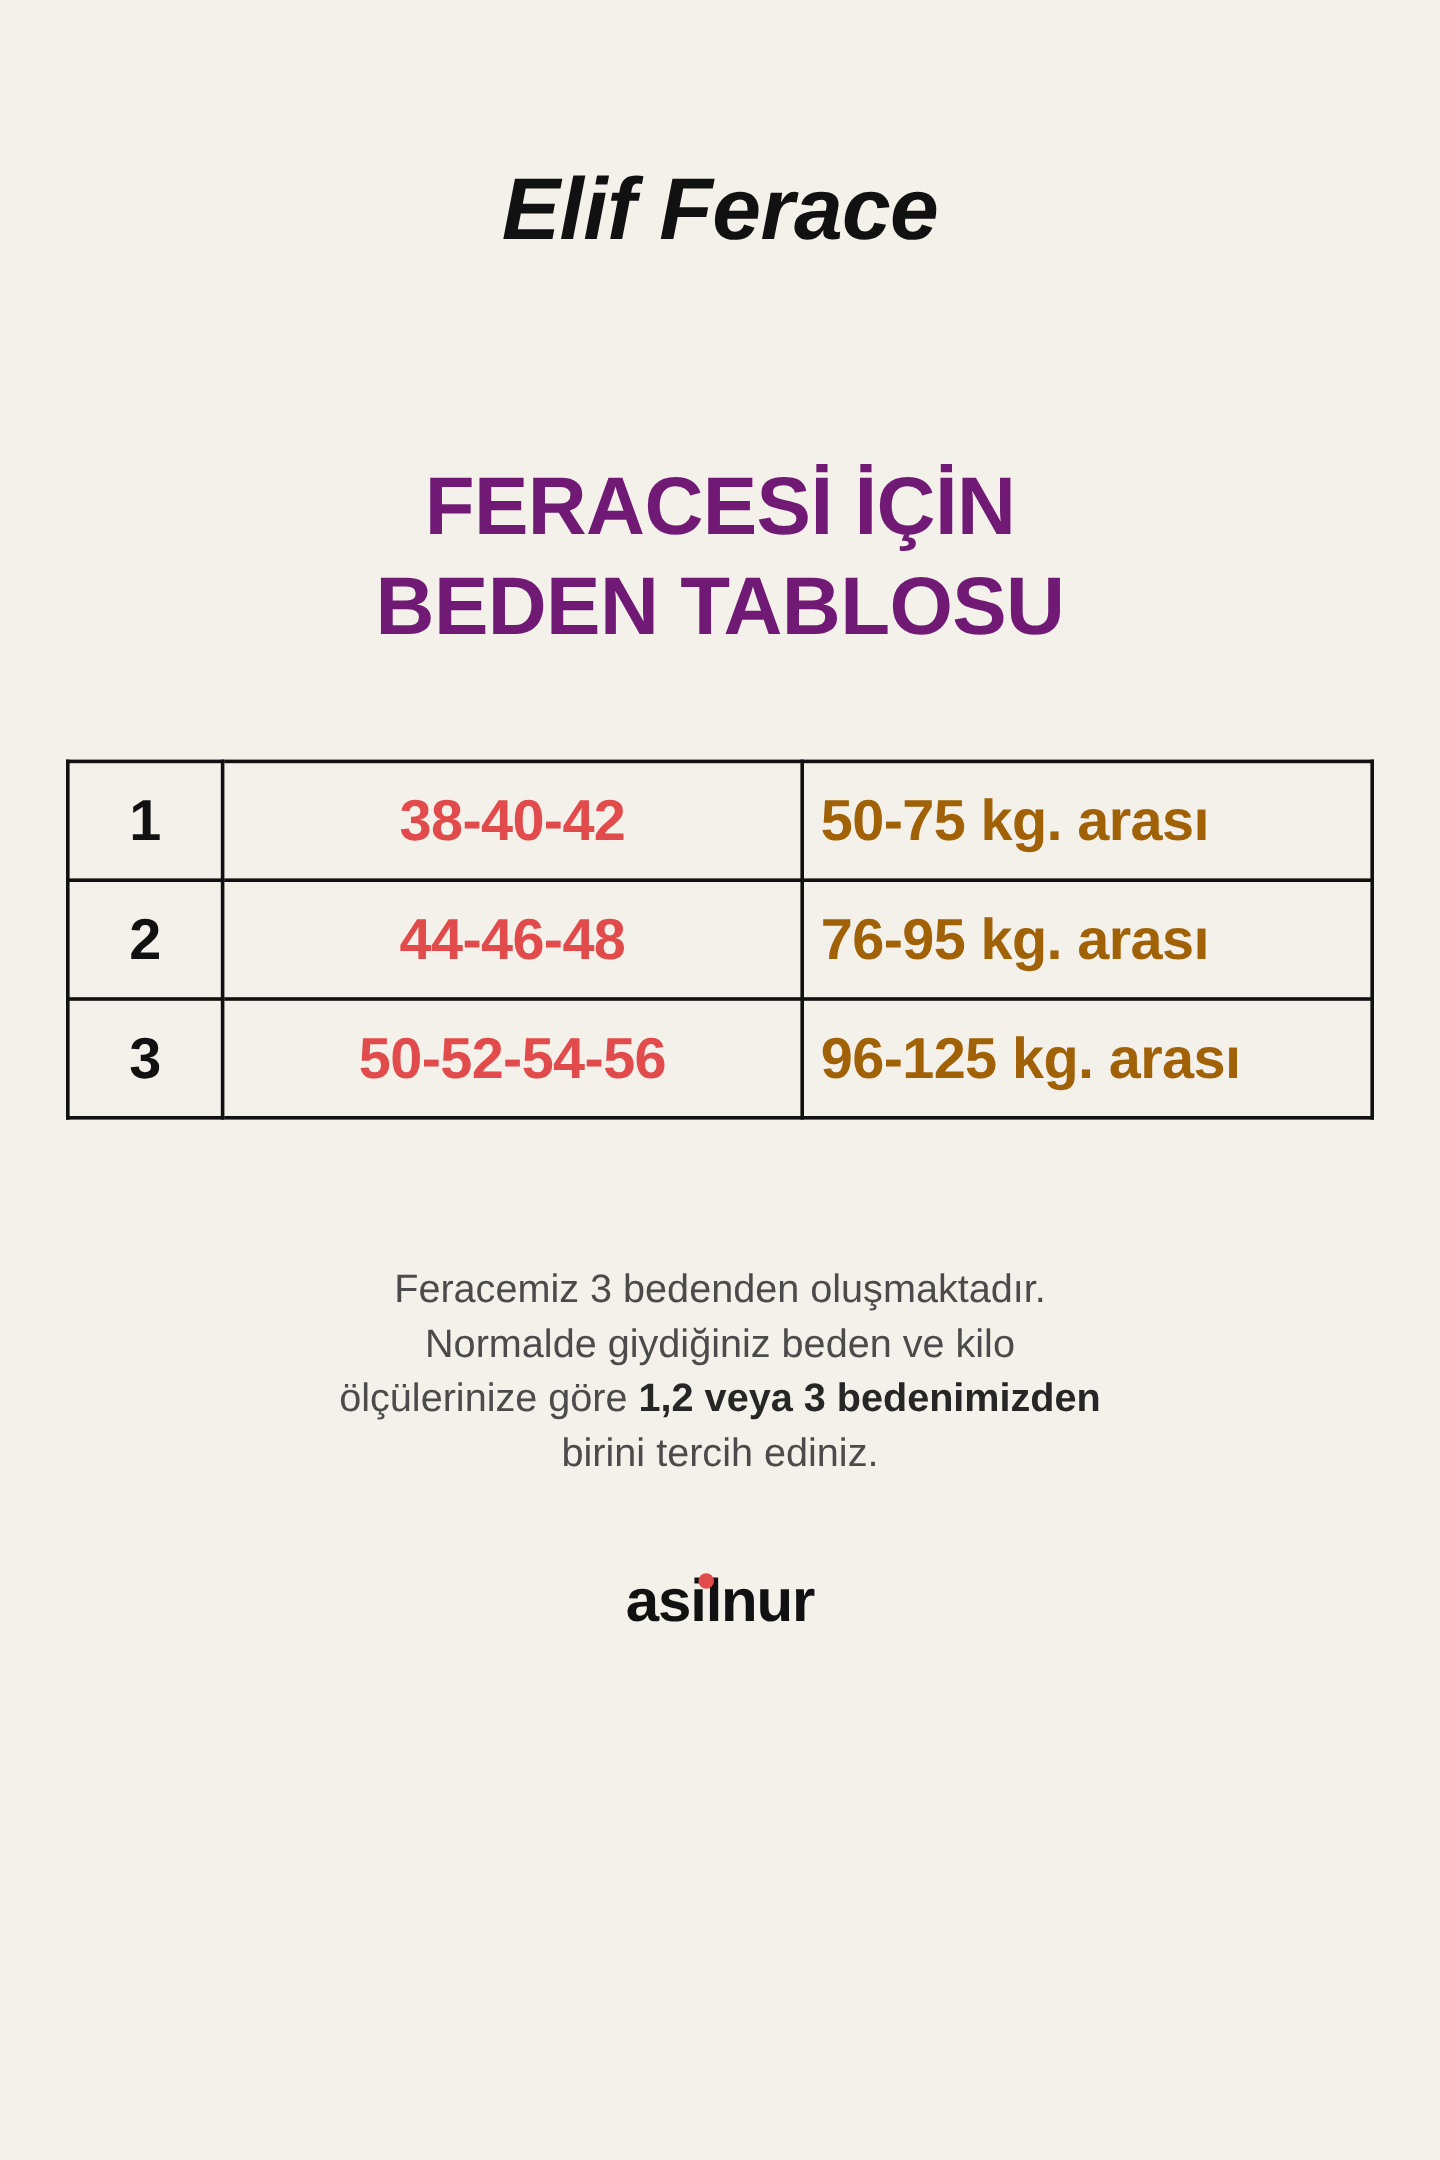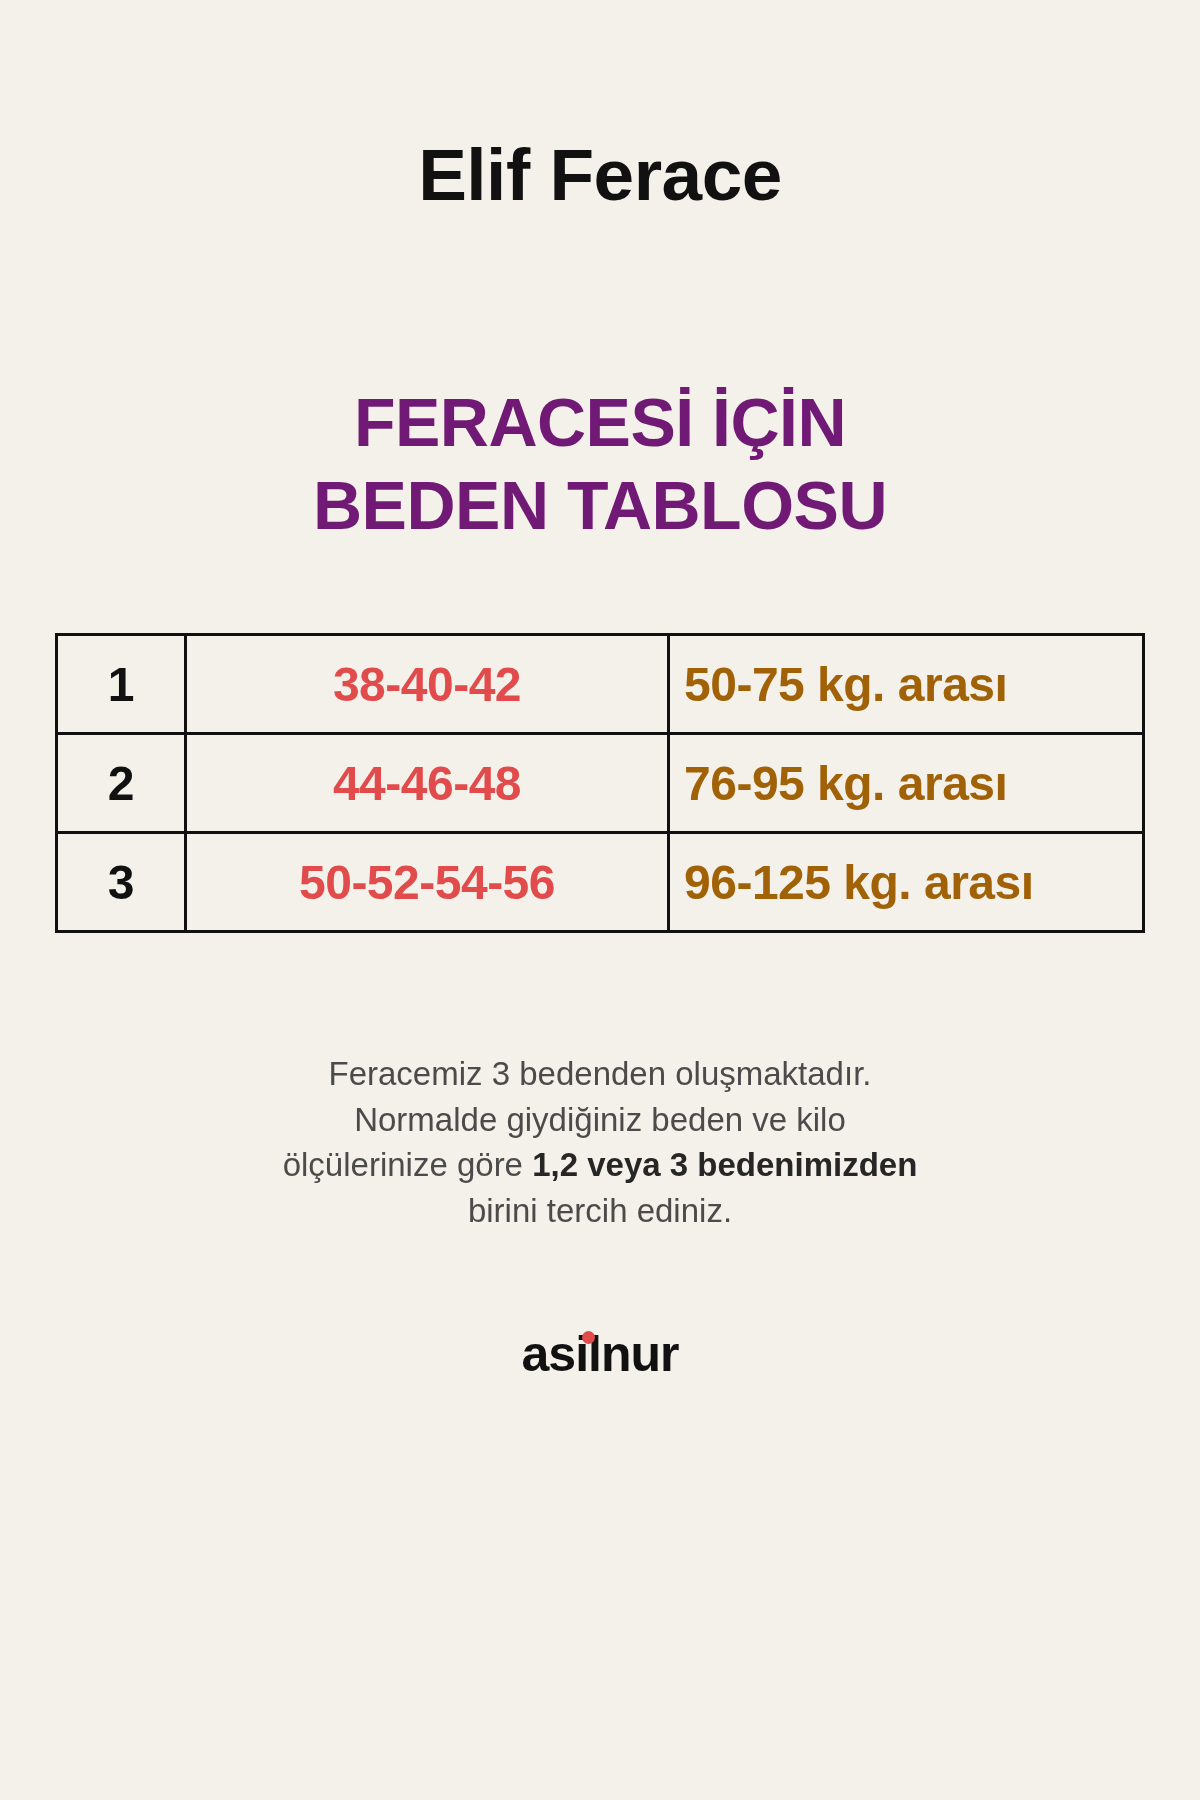--- a/index.html
+++ b/index.html
@@ -32,20 +32,21 @@
     font-size: 73px;
     line-height: 1.28;
     font-weight: 700;
     letter-spacing: -0.5px;
     color: #111111;
     width: 1060px;
   }
   .product-title .line {
     display: block;
     white-space: nowrap;
+    font-style: italic;
   }
 
   
   .chart-heading {
     margin-top: 160px;
     text-align: center;
     font-size: 68px;
     line-height: 1.22;
     font-weight: 700;
     color: #701a75;
@@ -111,21 +112,21 @@
     display: block;
     white-space: nowrap;
   }
   .note b {
     font-weight: 700;
     color: #262626;
   }
 
   
   .brand {
-    margin-top: 92px;
+    margin-top: 72px;
     font-size: 50px;
     font-weight: 700;
     letter-spacing: -1px;
     color: #111111;
     position: relative;
     display: inline-block;
   }
   .brand .dot-mark {
     position: absolute;
     width: 13px;

